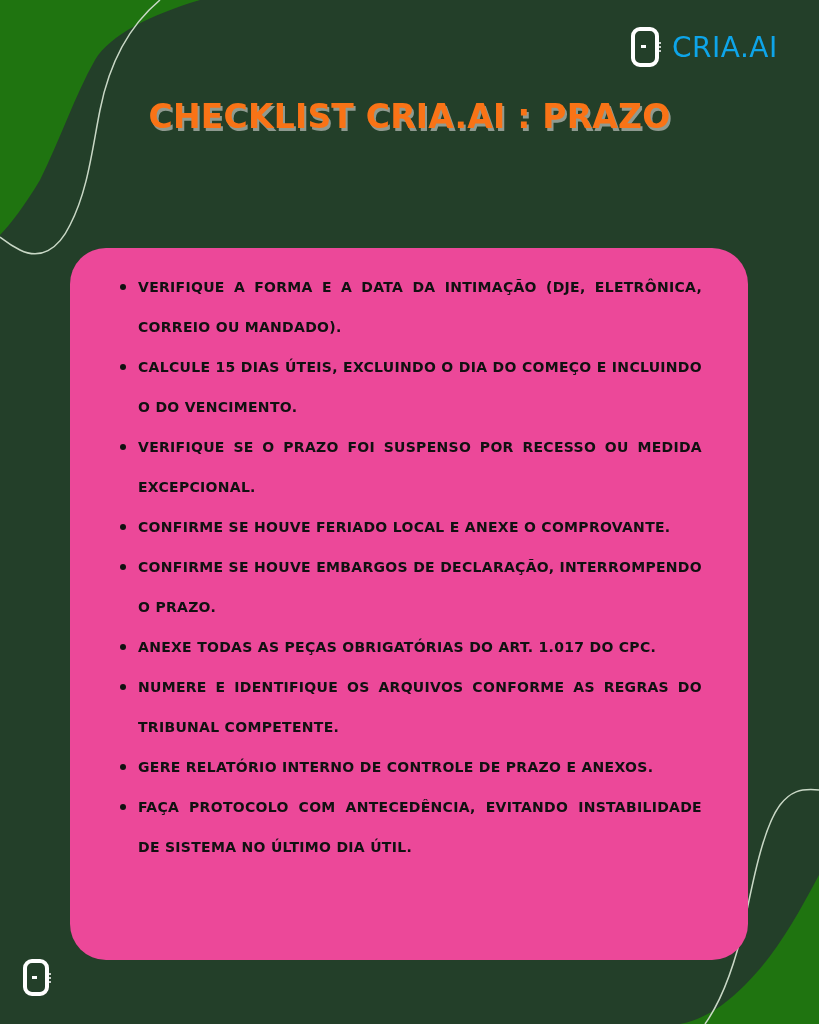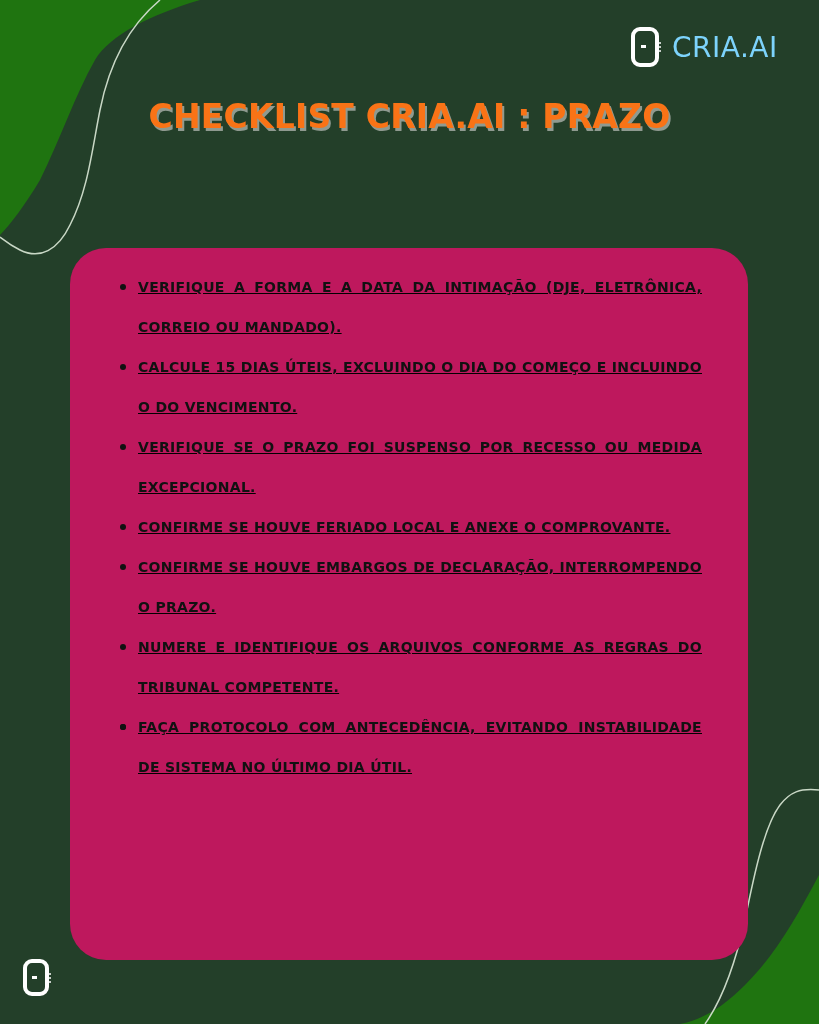--- a/index.html
+++ b/index.html
@@ -7,34 +7,33 @@
     width: 819px; height: 1024px; overflow: hidden; position: relative;
     background: #233f29;
     font-family: "DejaVu Sans", sans-serif;
   }
   .bg-svg { position: absolute; left: 0; top: 0; width: 819px; height: 1024px; }
   .logo {
     position: absolute; top: 26px; left: 630px;
     display: flex; align-items: center; gap: 10px;
   }
   .logo-text {
-    color: #7dd3fc; font-family: "DejaVu Sans", sans-serif;
+    color: #0ea5e9; font-family: "DejaVu Sans", sans-serif;
     font-size: 28px; letter-spacing: 0.5px; font-weight: normal;
   }
   .title {
     position: absolute; top: 92px; left: 0; width: 819px; text-align: center;
     color: #f97316; font-family: "DejaVu Sans", sans-serif; font-weight: bold;
     font-size: 33px; line-height: 50px; letter-spacing: 0.2px;
     text-shadow: 2px 3px 0 #8f9a90;
   }
   .card {
     position: absolute; left: 70px; top: 248px; width: 678px; height: 712px;
-    background: #be185d; border-radius: 36px; box-sizing: border-box;
+    background: #ec4899; border-radius: 36px; box-sizing: border-box;
     padding: 19px 46px 0 68px;
-    text-decoration: underline;
   }
   .card ul { list-style: none; margin: 0; padding: 0; }
   .card li {
     position: relative; color: #111111;
     font-family: "DejaVu Sans", sans-serif; font-weight: bold;
     font-size: 14px; line-height: 40px; text-align: justify;
     letter-spacing: 0.3px;
   }
   .card li .bullet {
     position: absolute; left: -18px; top: 17px; width: 6px; height: 6px;
@@ -71,22 +70,23 @@
   <span>CHECKLIST CRIA.AI : PRAZO</span><br>
 </h1>
 
 <div class="card">
   <ul>
     <li><span class="bullet"></span><span>VERIFIQUE A FORMA E A DATA DA INTIMAÇÃO (DJE, ELETRÔNICA, CORREIO OU MANDADO).</span></li>
     <li><span class="bullet"></span><span>CALCULE 15 DIAS ÚTEIS, EXCLUINDO O DIA DO COMEÇO E INCLUINDO O DO VENCIMENTO.</span></li>
     <li><span class="bullet"></span><span>VERIFIQUE SE O PRAZO FOI SUSPENSO POR RECESSO OU MEDIDA EXCEPCIONAL.</span></li>
     <li><span class="bullet"></span><span>CONFIRME SE HOUVE FERIADO LOCAL E ANEXE O COMPROVANTE.</span></li>
     <li><span class="bullet"></span><span>CONFIRME SE HOUVE EMBARGOS DE DECLARAÇÃO, INTERROMPENDO O PRAZO.</span></li>
+    <li><span class="bullet"></span><span>ANEXE TODAS AS PEÇAS OBRIGATÓRIAS DO ART. 1.017 DO CPC.</span></li>
     <li><span class="bullet"></span><span>NUMERE E IDENTIFIQUE OS ARQUIVOS CONFORME AS REGRAS DO TRIBUNAL COMPETENTE.</span></li>
-    <li><span class="bullet"></span></li>
+    <li><span class="bullet"></span><span>GERE RELATÓRIO INTERNO DE CONTROLE DE PRAZO E ANEXOS.</span></li>
     <li><span class="bullet"></span><span>FAÇA PROTOCOLO COM ANTECEDÊNCIA, EVITANDO INSTABILIDADE DE SISTEMA NO ÚLTIMO DIA ÚTIL.</span></li>
   </ul>
 </div>
 
 <div class="bottom-logo">
   <svg width="32" height="42" viewBox="0 0 32 42" xmlns="http://www.w3.org/2000/svg">
     <rect x="3" y="3" width="22" height="33" rx="7" fill="none" stroke="#ffffff" stroke-width="4"></rect>
     <rect x="10" y="18" width="5" height="3" fill="#ffffff"></rect>
     <line x1="25" y1="16" x2="29" y2="16" stroke="#ffffff" stroke-width="1.5"></line>
     <line x1="25" y1="20" x2="29" y2="20" stroke="#ffffff" stroke-width="1.5"></line>

